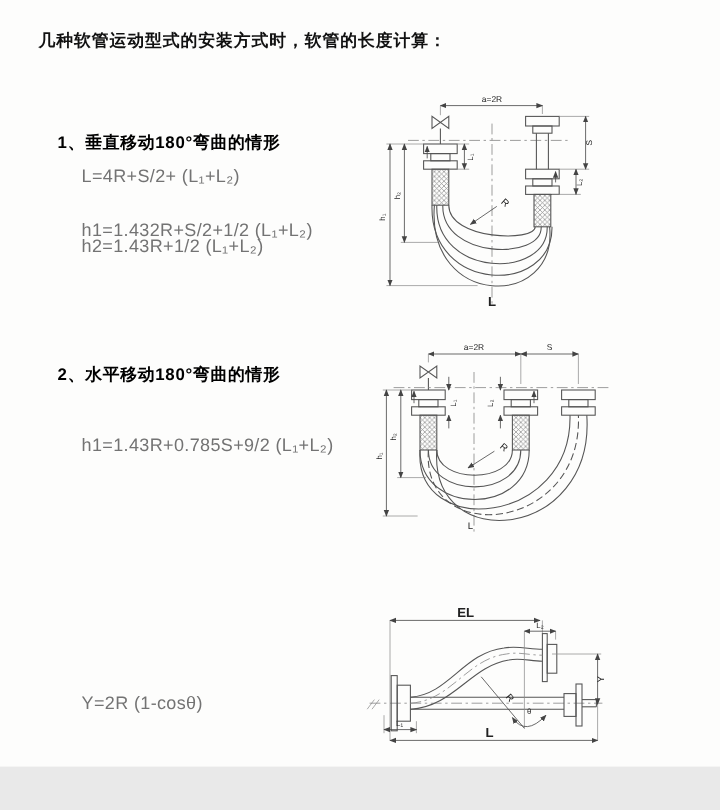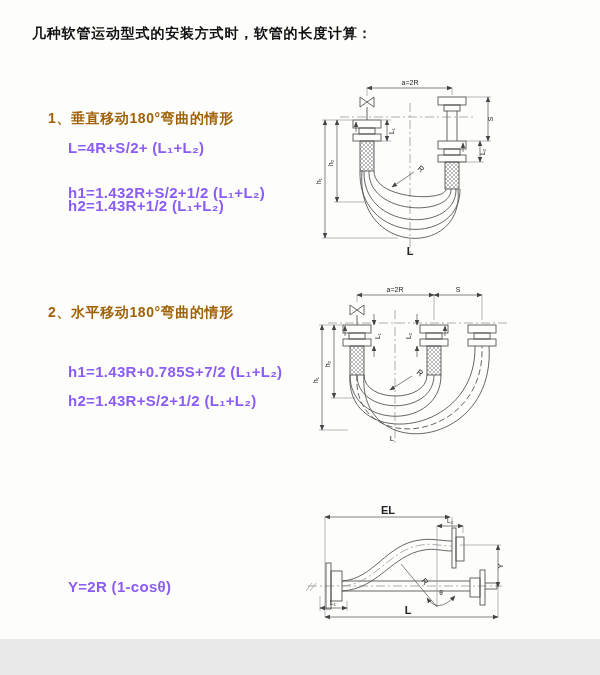--- a/index.html
+++ b/index.html
@@ -7,25 +7,25 @@
     position:relative;width:600px;height:639px;background:#fdfdfc;
     font-family:"Liberation Sans",sans-serif;color:#1a1a1a;overflow:hidden;
     margin:0 auto;
   }
   .title{
     position:absolute;left:32px;top:25px;
     font-size:14px;font-weight:700;letter-spacing:.8px;color:#111;
   }
   .sec-heading{
     position:absolute;left:48px;
-    font-size:14px;font-weight:700;letter-spacing:.6px;color:#a16207;
+    font-size:14px;font-weight:700;letter-spacing:.6px;color:#000000;
   }
   .formula{
     position:absolute;left:68px;
-    font-size:15px;font-weight:700;letter-spacing:.3px;color:#8b5cf6;
+    font-size:15px;font-weight:400;letter-spacing:.3px;color:#737373;
   }
   svg.diag{position:absolute;}
   svg.diag line,svg.diag path,svg.diag rect{stroke:#555;stroke-width:.9;fill:none;}
   svg.diag .cl{stroke:#8a8a8a;stroke-width:.7;stroke-dasharray:9 3 2 3;}
   svg.diag .dm{stroke:#4d4d4d;stroke-width:.7;}
   svg.diag .thin{stroke:#8a8a8a;stroke-width:.6;}
   svg.diag .hd{stroke-dasharray:6 3;}
   svg.diag .braid{fill:url(#braidpat);stroke:#555;stroke-width:.9;}
   svg.diag text{fill:#222;stroke:none;font-size:7px;font-family:"Liberation Sans",sans-serif;}
   svg.diag text.big{font-size:11px;font-weight:700;}
@@ -128,22 +128,21 @@
     <g>
       <line class="thin" x1="150" y1="87" x2="174" y2="87"></line>
       <line class="dm" x1="170" y1="66" x2="170" y2="87" marker-start="url(#ar)" marker-end="url(#ar)"></line>
       <text class="sm" x="175" y="77" text-anchor="middle" transform="rotate(-90 175 77)">L₂</text>
     </g>
     <line class="dm" x1="46" y1="57" x2="46" y2="47" marker-end="url(#ar)"></line>
     <line class="dm" x1="153" y1="77" x2="153" y2="68" marker-end="url(#ar)"></line>
   </svg>
 
   <div class="sec-heading" style="top:304px">2、水平移动180°弯曲的情形</div>
-  <div class="formula" style="top:363px">h1=1.43R+0.785S+7/2 (L₁+L₂)</div>
-  <div class="formula" style="top:392px">h2=1.43R+S/2+1/2 (L₁+L₂)</div>
+  <div class="formula" style="top:363px">h1=1.43R+0.785S+9/2 (L₁+L₂)</div>
 
   <svg class="diag" style="left:310px;top:280px" width="290" height="180" viewBox="0 0 290 180">
     <g>
       <line class="dm" x1="47" y1="15" x2="124" y2="15" marker-start="url(#ar)" marker-end="url(#ar)"></line>
       <line class="dm" x1="124" y1="15" x2="172" y2="15" marker-start="url(#ar)" marker-end="url(#ar)"></line>
       <line class="thin" x1="47" y1="15" x2="47" y2="22"></line>
       <line class="thin" x1="124" y1="15" x2="124" y2="40"></line>
       <line class="thin" x1="172" y1="15" x2="172" y2="40"></line>
       <text x="85" y="12" text-anchor="middle">a=2R</text>
       <text x="148" y="12" text-anchor="middle">S</text>

